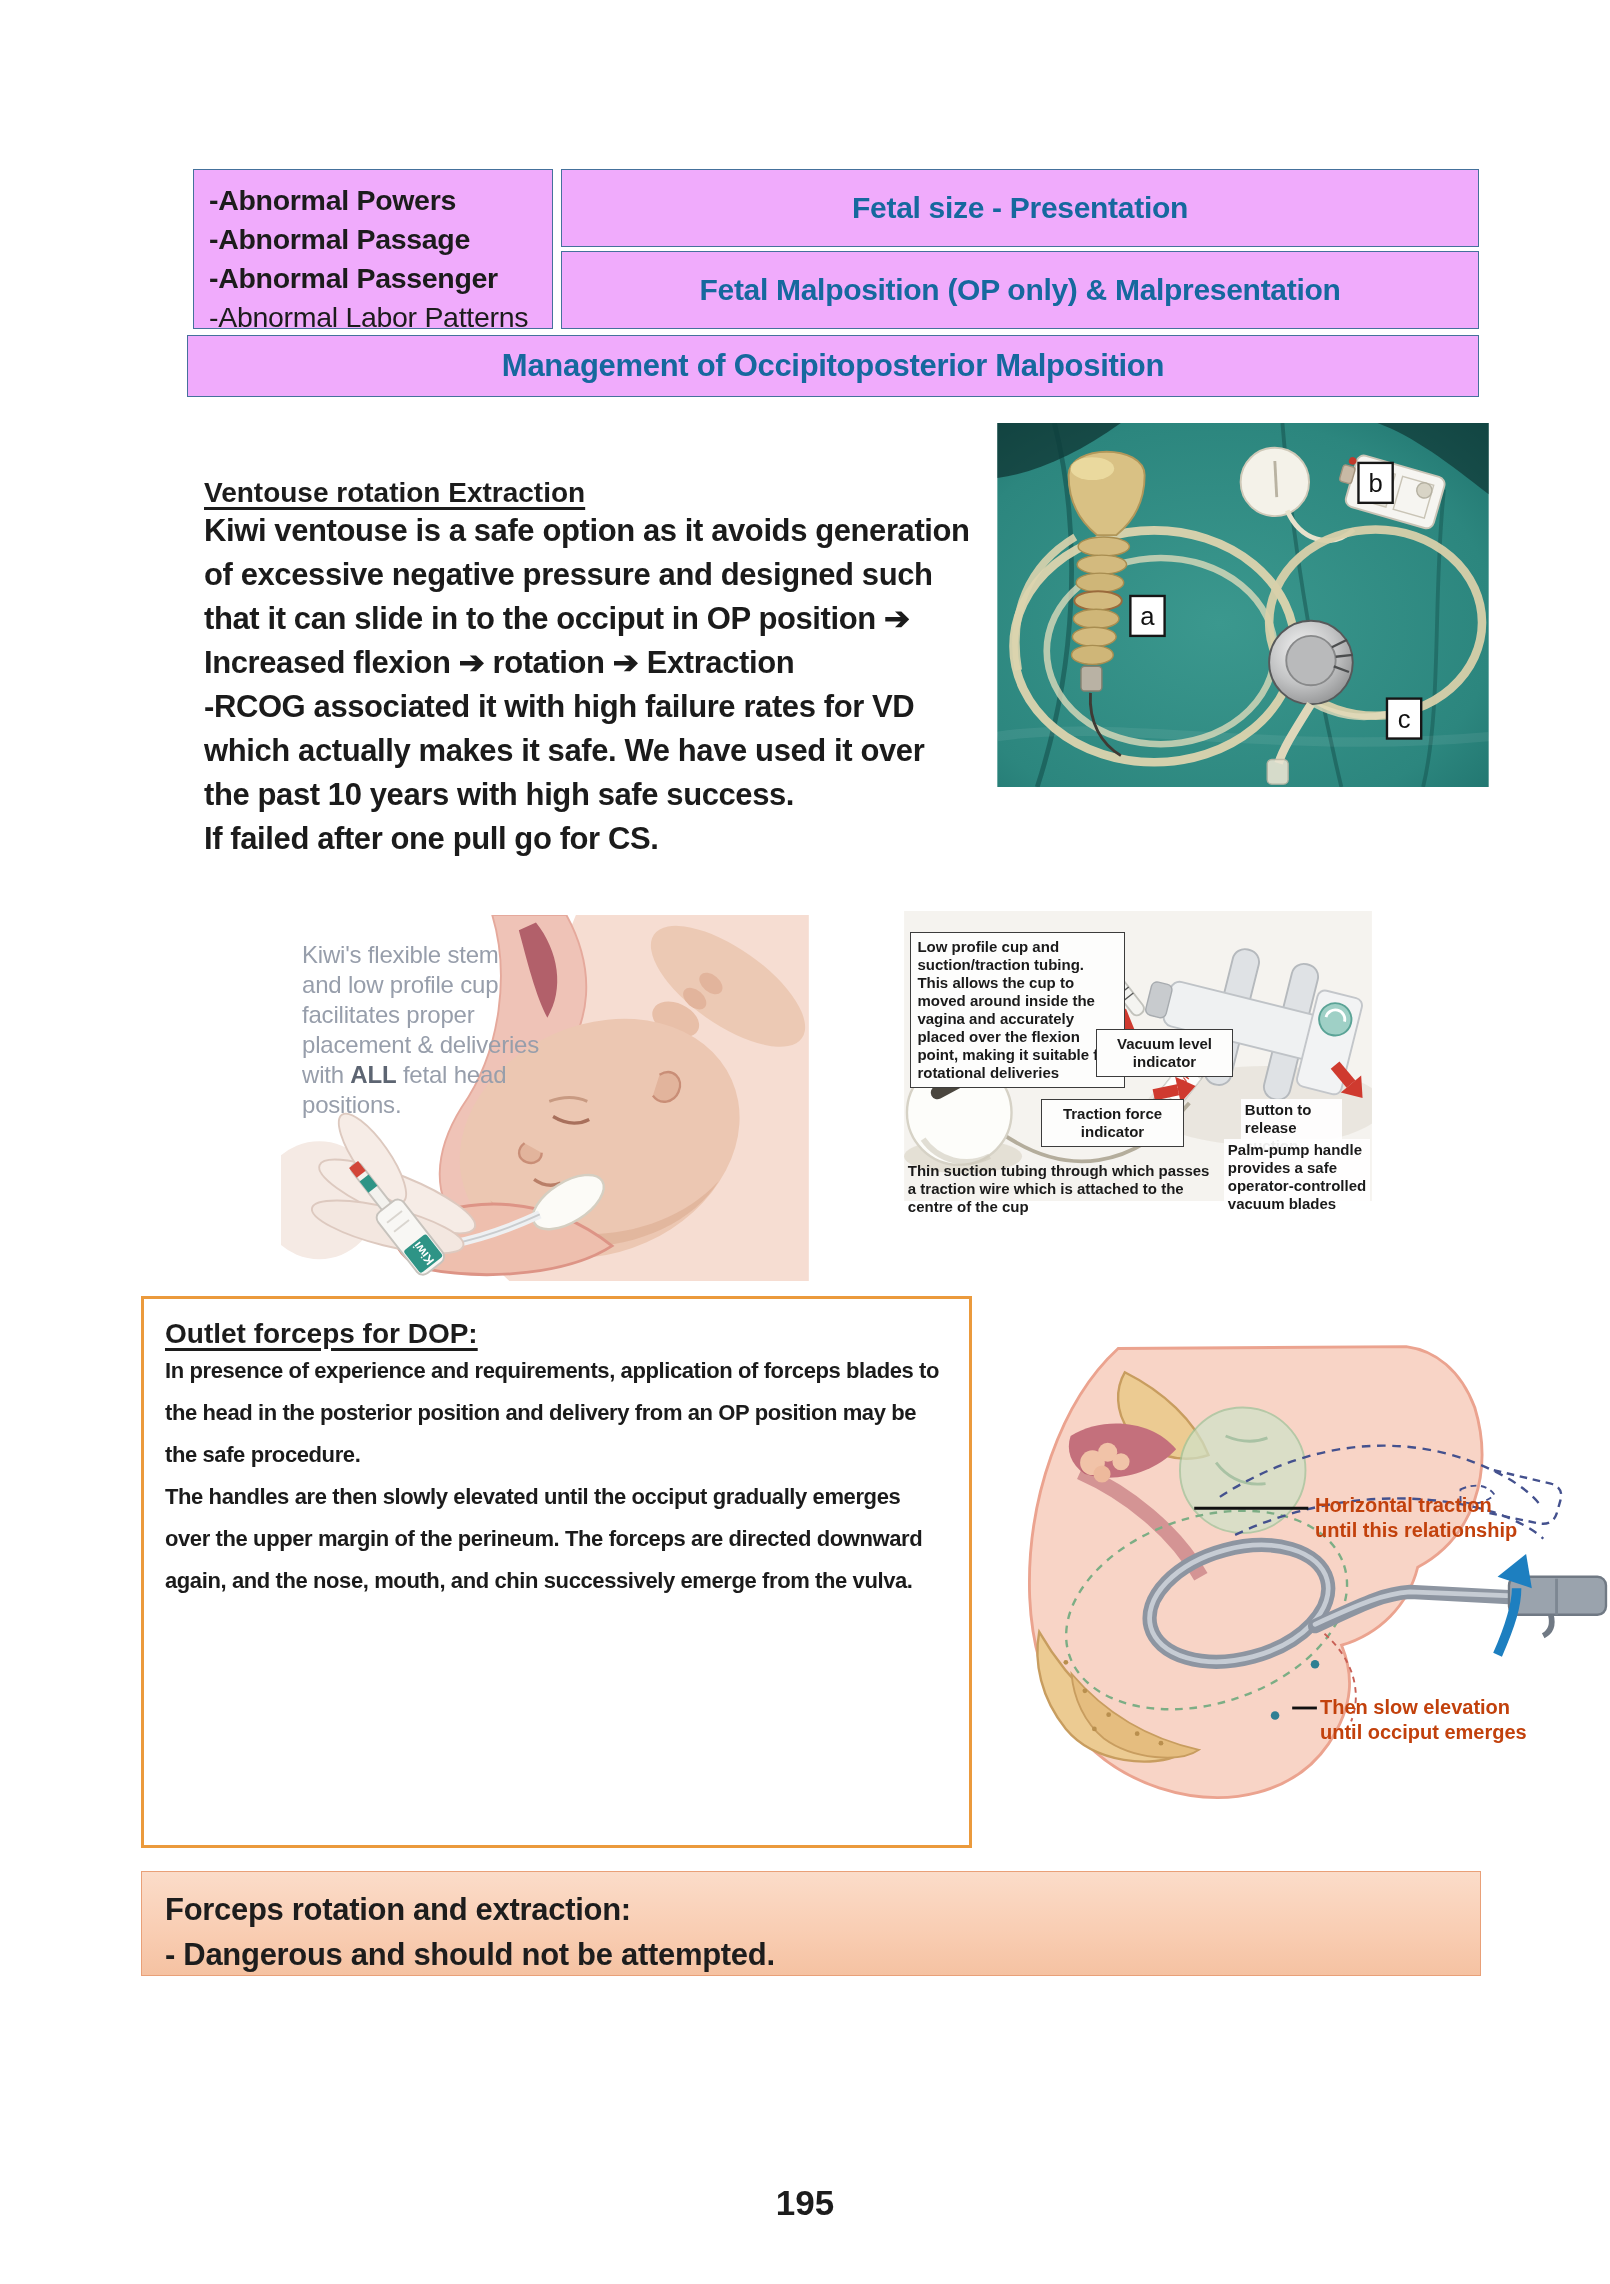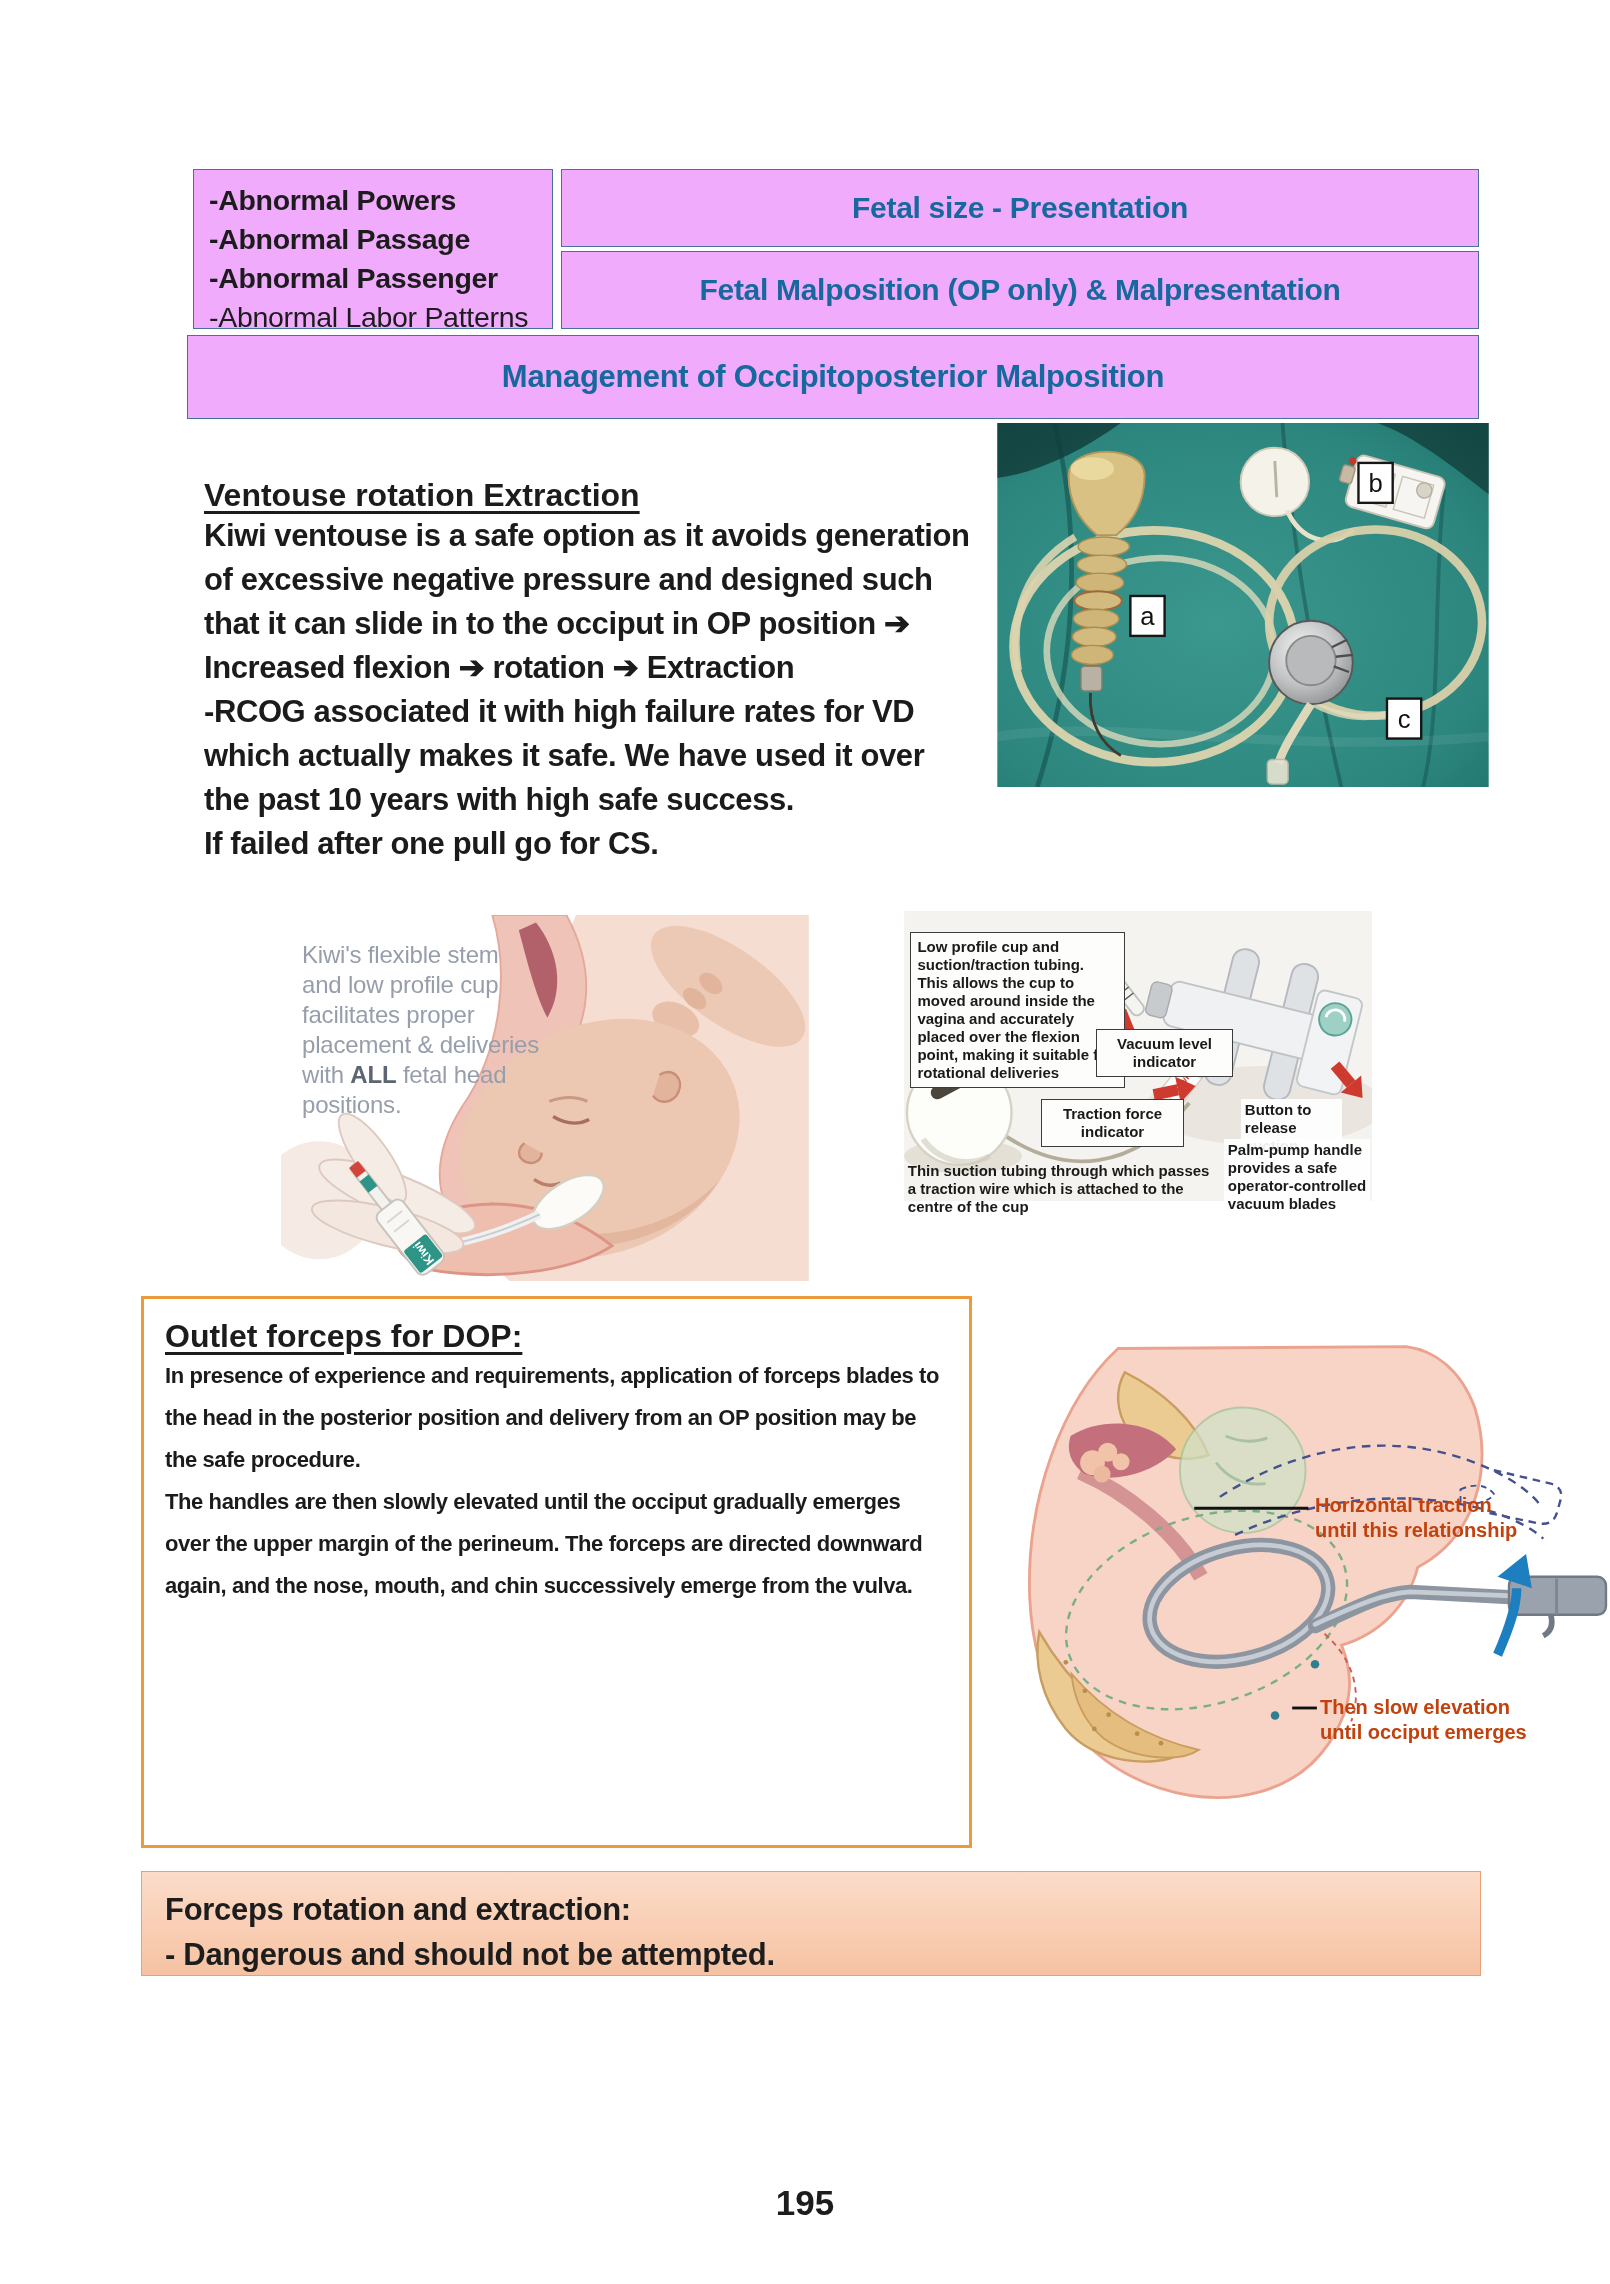--- a/index.html
+++ b/index.html
@@ -10,21 +10,21 @@
   
   .hdr-box{border:1.9px solid #45719c;background:#f0abfc;box-sizing:border-box;}
   .topics{padding:11.4px 0 0 15px;font-size:28.5px;line-height:39px;letter-spacing:-0.3px;}
   .topics .b{font-weight:700;}
   .hdr-title{display:flex;align-items:center;justify-content:center;text-align:center;
              color:#16689e;font-weight:700;font-size:30px;letter-spacing:-0.3px;}
   .mgmt-title{font-size:31px;}
 
   
   .bodytext{font-size:31px;line-height:44px;font-weight:700;letter-spacing:-0.4px;color:#1b1b1b;}
-  .sec-head{font-size:32px;font-weight:700;text-decoration:underline;text-decoration-thickness:2.9px;text-underline-offset:4.8px;}
+  .sec-head{font-size:28px;font-weight:700;text-decoration:underline;text-decoration-thickness:2.9px;text-underline-offset:4.8px;}
 
   
   .outlet-box{border:3.8px solid #eb9a3c;background:#fff;box-sizing:border-box;padding:19px 21px;}
   .outlet-box .bodytext{font-size:22px;line-height:42px;}
 
   
   .warn-box{box-sizing:border-box;border:1.9px solid #e9a078;
             background:linear-gradient(180deg,#fbdcc9 0%,#f9ceb4 55%,#f5c2a2 100%);
             padding:15px 23px;font-size:31px;line-height:45px;font-weight:700;color:#1d1d1d;letter-spacing:-0.3px;}
 
@@ -55,21 +55,21 @@
     <div>-Abnormal Labor Patterns</div>
   </div>
 
   <div class="abs hdr-box hdr-title" style="left:561px;top:169px;width:918px;height:78px;">
     <span>Fetal size - Presentation</span>
   </div>
   <div class="abs hdr-box hdr-title" style="left:561px;top:251px;width:918px;height:78px;">
     <span>Fetal Malposition (OP only) &amp; Malpresentation</span>
   </div>
 
-  <div class="abs hdr-box hdr-title mgmt-title" style="left:187px;top:335px;width:1292px;height:84px;">
+  <div class="abs hdr-box hdr-title mgmt-title" style="left:187px;top:335px;width:1292px;height:62px;">
     <span>Management of Occipitoposterior Malposition</span>
   </div>
 
   <div class="abs" style="left:204px;top:477px;width:772px;">
     <div class="sec-head">Ventouse rotation Extraction</div>
     <div class="bodytext">Kiwi ventouse is a safe option as it avoids generation of excessive negative pressure and designed such that it can slide in to the occiput in OP position ➔ Increased flexion ➔ rotation ➔ Extraction</div>
     <div class="bodytext">-RCOG associated it with high failure rates for VD which actually makes it safe. We have used it over the past 10 years with high safe success.</div>
     <div class="bodytext">If failed after one pull go for CS.</div>
   </div>
 

